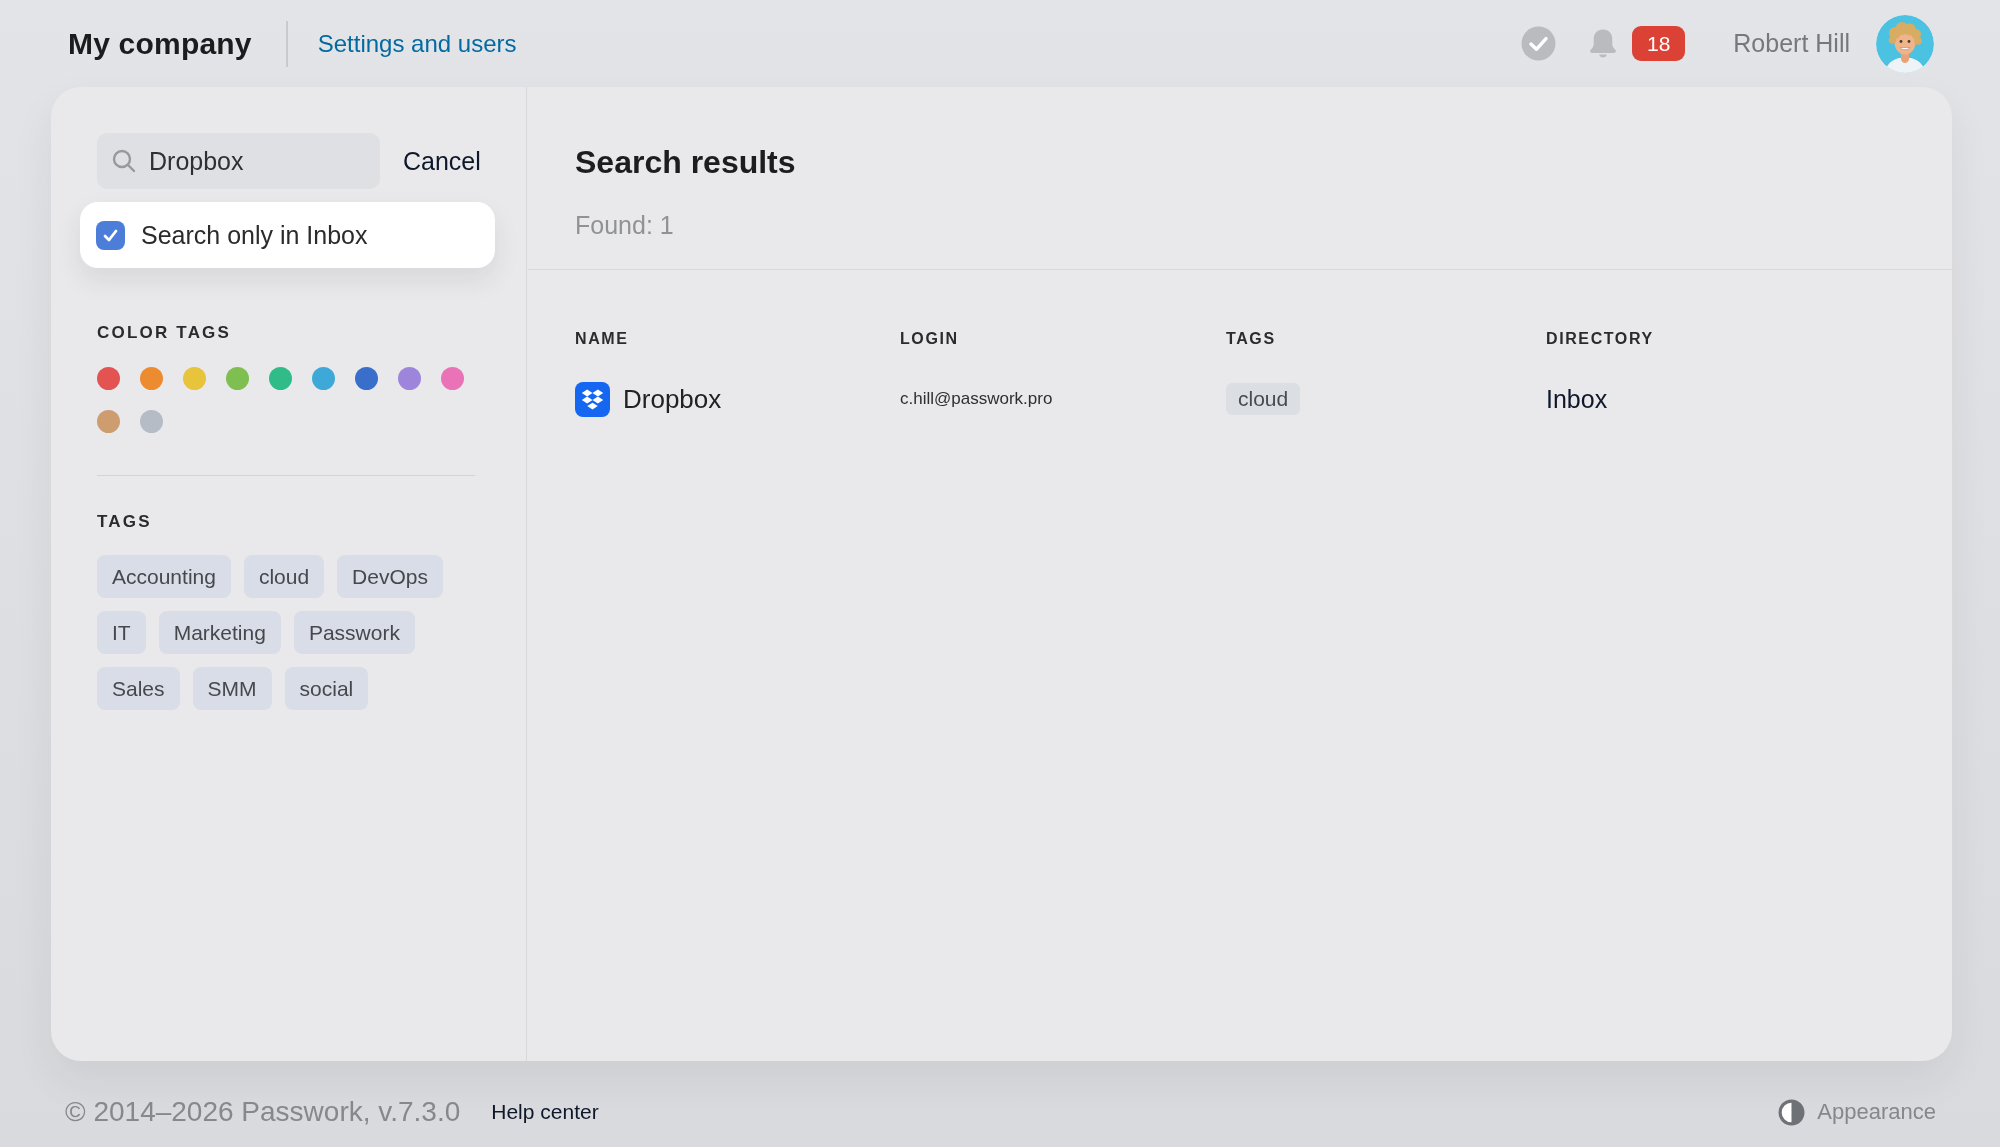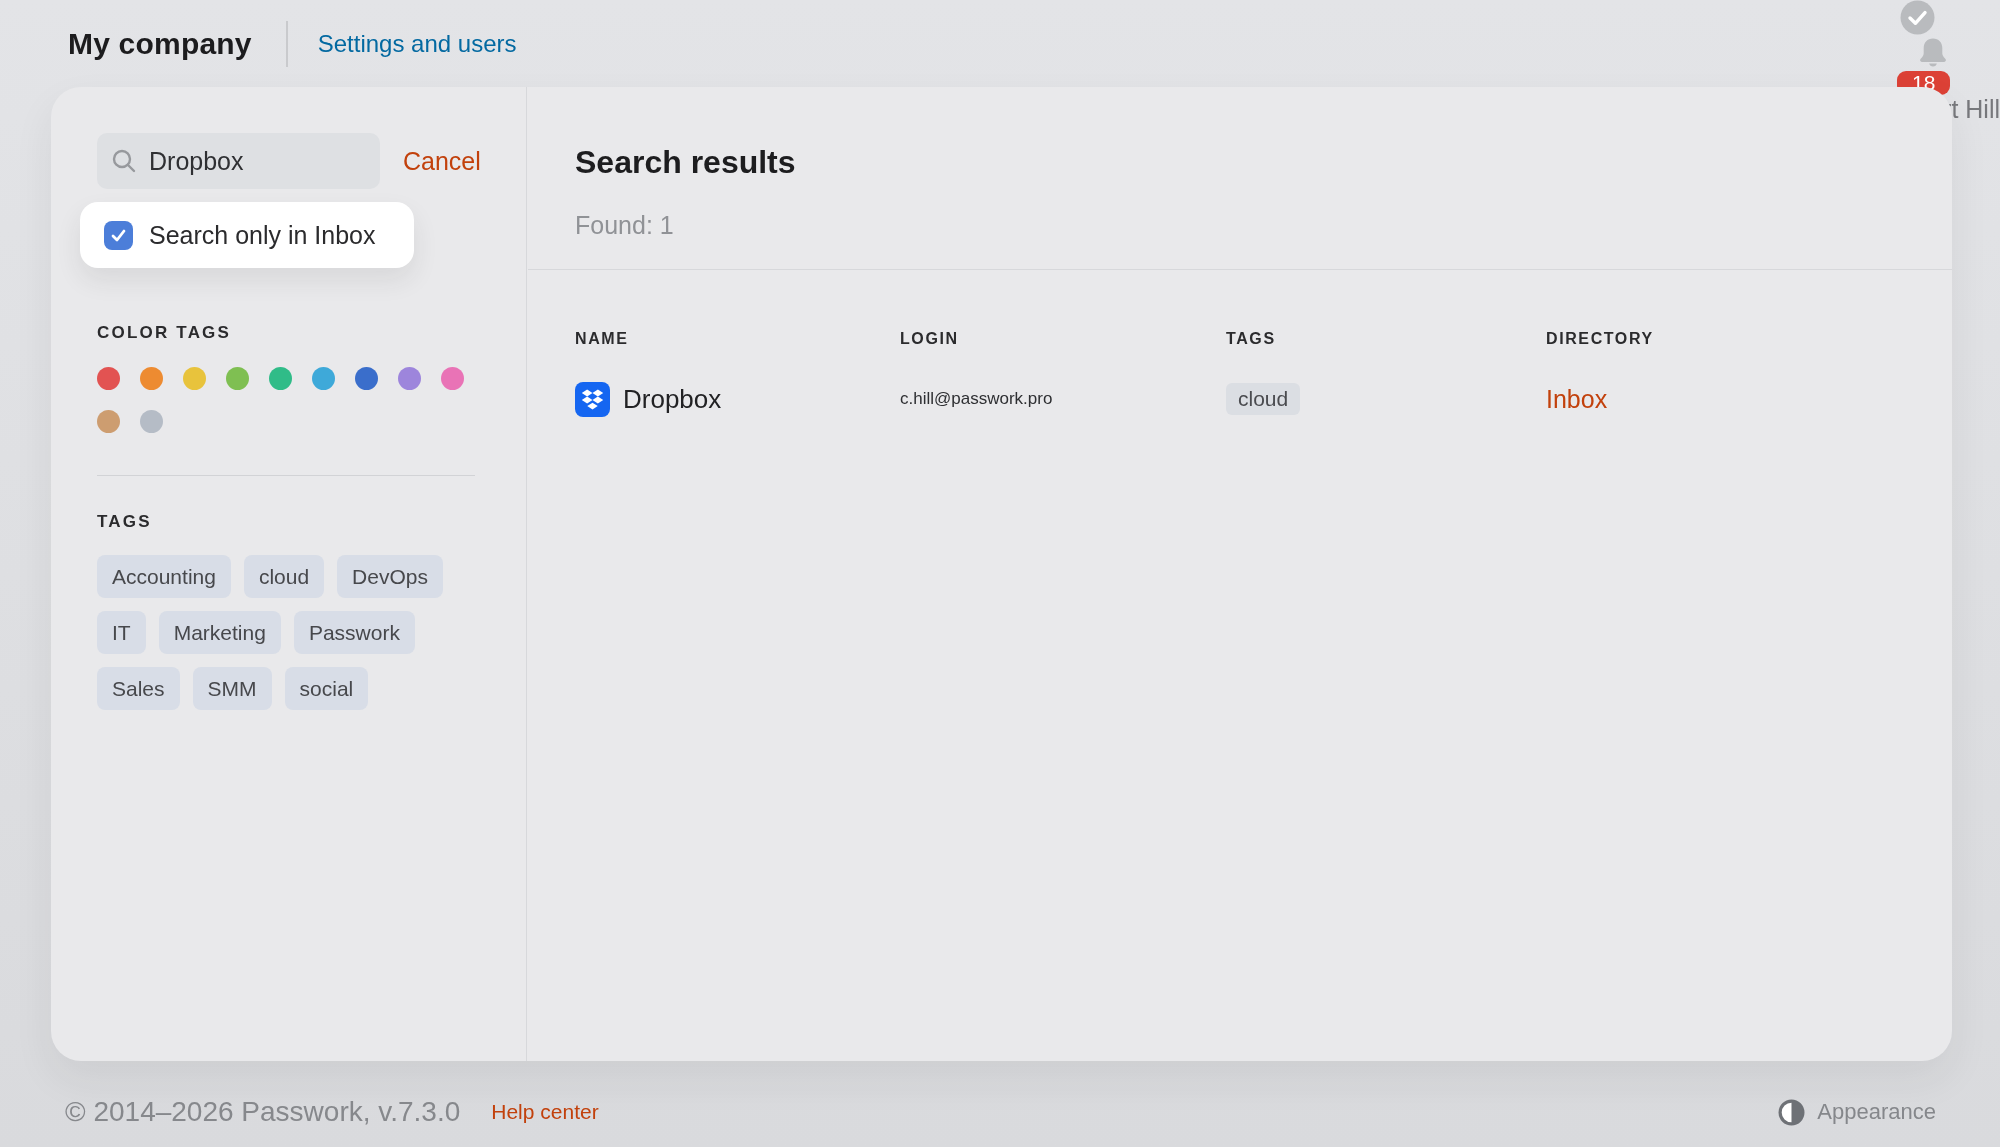--- a/index.html
+++ b/index.html
@@ -8,21 +8,21 @@
     font-family:"Liberation Sans","DejaVu Sans",sans-serif;
     background:linear-gradient(180deg,#e3e4e7 0%,#dddee1 60%,#d9dadd 100%);
     position:relative; overflow:hidden; color:#252527;
   }
 
   
   .header { position:absolute; left:0; top:0; width:2000px; height:87px; display:flex; align-items:center; }
   .company-title { font-size:30px; font-weight:700; color:#1c1c1e; margin-left:68px; letter-spacing:.2px; }
   .header-divider { width:2px; height:46px; background:#c9cacd; margin-left:34px; }
   .nav-link { font-size:24px; color:#0369a1; margin-left:30px; }
-  .header-right { position:absolute; right:0; top:0; height:87px; display:flex; align-items:center;flex-direction:column; }
+  .header-right { position:absolute; right:0; top:0; height:87px; display:flex; align-items:center; }
   .icon-btn { display:flex; align-items:center; justify-content:center; cursor:pointer; }
   .notif-badge {
     background:#dc4136; color:#fff; font-size:21px; border-radius:9px;
     min-width:53px; height:35px; display:flex; align-items:center; justify-content:center;
     margin-left:12px;
   }
   .user-name { font-size:25px; color:#77787c; margin-left:48px; }
   .avatar { width:58px; height:58px; border-radius:50%; overflow:hidden; margin-left:26px; margin-right:66px; cursor:pointer; flex:0 0 auto; }
 
   
@@ -36,28 +36,28 @@
   
   .search-row { position:absolute; left:46px; top:46px; width:395px; display:flex; align-items:center; }
   .search-box {
     width:283px; height:56px; background:#dee0e3; border-radius:10px;
     display:flex; align-items:center; padding:0 14px;
   }
   .search-box input {
     border:none; outline:none; background:transparent; font-family:inherit;
     font-size:25px; color:#2f3033; width:220px; margin-left:12px;
   }
-  .link { color:#c2410c; cursor:pointer; }
+  .link { color:#0f172a; cursor:pointer; }
   .cancel-link { font-size:25px; margin-left:23px; }
 
   
   .inbox-card {
-    position:absolute; left:29px; top:115px; width:334px; height:66px;
+    position:absolute; left:29px; top:115px; width:415px; height:66px;
     background:#ffffff; border-radius:18px; box-shadow:0 12px 26px rgba(40,42,48,.09);
-    display:flex; align-items:center; padding:0 24px; cursor:pointer;
+    display:flex; align-items:center; padding:0 16px; cursor:pointer;
   }
   .checkbox {
     width:29px; height:29px; border-radius:8px; background:#4c7ed9;
     display:flex; align-items:center; justify-content:center; flex:0 0 auto;
   }
   .inbox-label { font-size:25px; color:#2b2b2d; margin-left:16px; }
 
   .section-title { font-size:17px; font-weight:700; letter-spacing:2.2px; color:#2b2b2d; }
   .color-tags-title { position:absolute; left:46px; top:236px; }
   .dots { position:absolute; left:46px; top:280px; width:385px; display:flex; flex-wrap:wrap; gap:20px 20px; }

